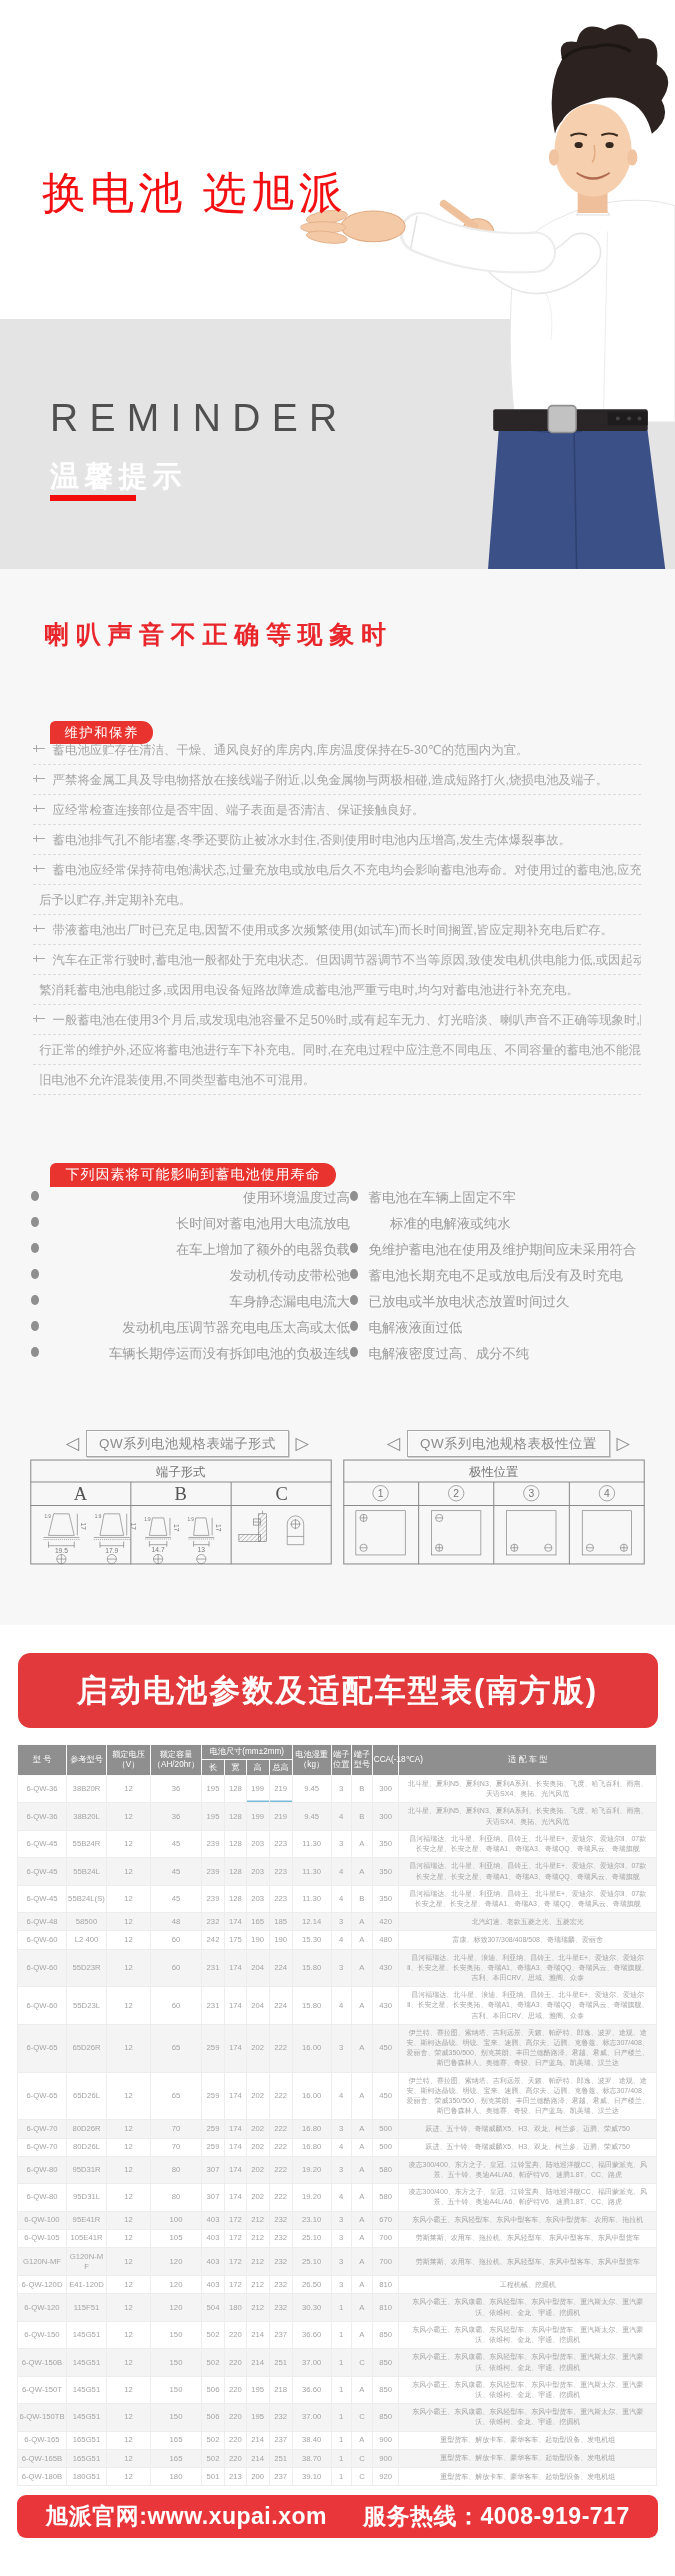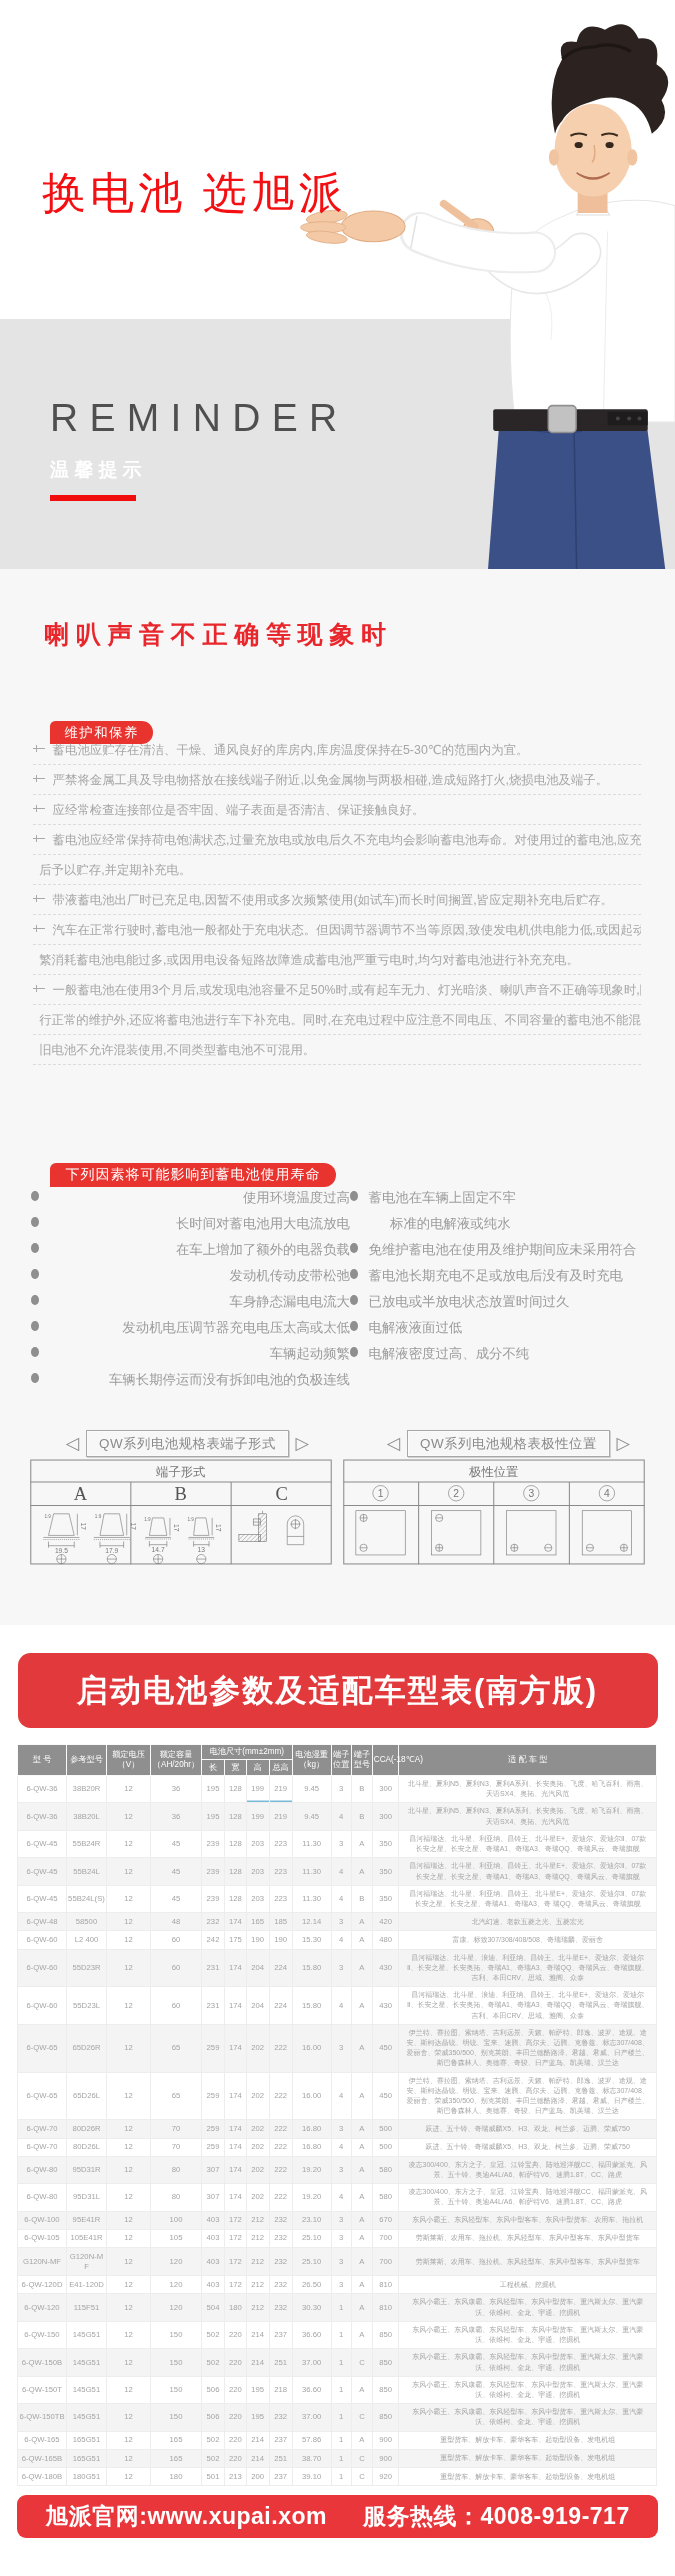--- a/index.html
+++ b/index.html
@@ -6,21 +6,21 @@
   #page{position:relative;width:675px;height:2576px;margin:0 auto;background:#fff;overflow:hidden;}
   .abs{position:absolute;}
 
   
   #hero-title{left:42px;top:164px;font-size:44px;font-weight:normal;color:#f30f12;letter-spacing:4.1px;white-space:nowrap;z-index:3;}
   #man-svg{left:247px;top:10.3px;z-index:2;}
 
   
   #gray-band{left:0;top:319px;width:675px;height:250px;background:#e4e4e4;z-index:1;}
   #reminder-en{left:50px;top:77px;font-size:39px;font-weight:200;color:#4f4f4f;letter-spacing:11.3px;font-family:"Liberation Sans","DejaVu Sans",sans-serif;}
-  #reminder-cn{left:50px;top:138px;font-size:19px;font-weight:bold;color:#ffffff;letter-spacing:5.2px;}
+  #reminder-cn{left:50px;top:138px;font-size:29px;font-weight:bold;color:#ffffff;letter-spacing:5.2px;}
   #reminder-line{left:50px;top:176px;width:86px;height:6.2px;background:#f20d0d;}
 
   
   #light-section{left:0;top:569px;width:675px;height:1056px;background:#f7f7f7;z-index:3;}
   #maint-heading{left:44px;top:49px;font-size:25px;font-weight:bold;color:#e8262b;letter-spacing:6.7px;white-space:nowrap;}
   .red-badge{background:#e8332e;color:#fff;display:flex;align-items:center;border-radius:5.2px 11.3px 11.3px 0;margin-top:40px;}
   #maint-badge{left:50px;top:112px;height:23px;font-size:13.4px;padding:0 14.4px;letter-spacing:1.5px;}
   #factor-badge{left:50px;top:554px;height:24px;font-size:14px;padding:0 15.5px;letter-spacing:1px;border-radius:6.2px 12.4px 12.4px 0;}
 
   #maint-list{left:33px;top:166px;width:608px;}
@@ -131,39 +131,39 @@
 
   <div id="hero-title" class="abs">换电池  选旭派</div>
 
   <div id="light-section" class="abs">
     <div id="maint-heading" class="abs">喇叭声音不正确等现象时</div>
     <div id="maint-badge" class="abs red-badge">维护和保养</div>
     <div id="maint-list" class="abs">
         <div class="m-line"><span class="plus-icon"></span><span class="m-text">蓄电池应贮存在清洁、干燥、通风良好的库房内,库房温度保持在5-30℃的范围内为宜。</span></div>
         <div class="m-line"><span class="plus-icon"></span><span class="m-text">严禁将金属工具及导电物搭放在接线端子附近,以免金属物与两极相碰,造成短路打火,烧损电池及端子。</span></div>
         <div class="m-line"><span class="plus-icon"></span><span class="m-text">应经常检查连接部位是否牢固、端子表面是否清洁、保证接触良好。</span></div>
+        <div class="m-line"><span class="plus-icon"></span><span class="m-text">蓄电池排气孔不能堵塞,冬季还要防止被冰水封住,否则使用时电池内压增高,发生壳体爆裂事故。</span></div>
         <div class="m-line"><span class="plus-icon"></span><span class="m-text">蓄电池应经常保持荷电饱满状态,过量充放电或放电后久不充电均会影响蓄电池寿命。对使用过的蓄电池,应充足电</span></div>
         <div class="m-line no-bullet"><span class="m-text">后予以贮存,并定期补充电。</span></div>
         <div class="m-line"><span class="plus-icon"></span><span class="m-text">带液蓄电池出厂时已充足电,因暂不使用或多次频繁使用(如试车)而长时间搁置,皆应定期补充电后贮存。</span></div>
         <div class="m-line"><span class="plus-icon"></span><span class="m-text">汽车在正常行驶时,蓄电池一般都处于充电状态。但因调节器调节不当等原因,致使发电机供电能力低,或因起动频</span></div>
         <div class="m-line no-bullet"><span class="m-text">繁消耗蓄电池电能过多,或因用电设备短路故障造成蓄电池严重亏电时,均匀对蓄电池进行补充充电。</span></div>
         <div class="m-line"><span class="plus-icon"></span><span class="m-text">一般蓄电池在使用3个月后,或发现电池容量不足50%时,或有起车无力、灯光暗淡、喇叭声音不正确等现象时,除进</span></div>
         <div class="m-line no-bullet"><span class="m-text">行正常的维护外,还应将蓄电池进行车下补充电。同时,在充电过程中应注意不同电压、不同容量的蓄电池不能混充。新</span></div>
         <div class="m-line no-bullet"><span class="m-text">旧电池不允许混装使用,不同类型蓄电池不可混用。</span></div>
       </div>
 
     <div id="factor-badge" class="abs red-badge">下列因素将可能影响到蓄电池使用寿命</div>
     <div id="factor-col-left" class="abs factor-col">
         <div class="f-item"><span class="dot"></span><span>使用环境温度过高</span></div>
         <div class="f-item"><span class="dot"></span><span>长时间对蓄电池用大电流放电</span></div>
         <div class="f-item"><span class="dot"></span><span>在车上增加了额外的电器负载</span></div>
         <div class="f-item"><span class="dot"></span><span>发动机传动皮带松弛</span></div>
         <div class="f-item"><span class="dot"></span><span>车身静态漏电电流大</span></div>
         <div class="f-item"><span class="dot"></span><span>发动机电压调节器充电电压太高或太低</span></div>
-        <div class="f-item"><span class="dot"></span><span>车辆起动频繁</span></div>
         <div class="f-item"><span class="dot"></span><span>车辆长期停运而没有拆卸电池的负极连线</span></div>
       </div>
     <div id="factor-col-right" class="abs factor-col">
         <div class="f-item"><span class="dot"></span><span>蓄电池在车辆上固定不牢</span></div>
         <div class="f-item cont"><span>标准的电解液或纯水</span></div>
         <div class="f-item"><span class="dot"></span><span>免维护蓄电池在使用及维护期间应未采用符合</span></div>
         <div class="f-item"><span class="dot"></span><span>蓄电池长期充电不足或放电后没有及时充电</span></div>
         <div class="f-item"><span class="dot"></span><span>已放电或半放电状态放置时间过久</span></div>
         <div class="f-item"><span class="dot"></span><span>电解液液面过低</span></div>
         <div class="f-item"><span class="dot"></span><span>电解液密度过高、成分不纯</span></div>
@@ -752,21 +752,21 @@
           </tr>
           <tr>
             <td>6-QW-165</td>
             <td>165G51</td>
             <td>12</td>
             <td>165</td>
             <td>502</td>
             <td>220</td>
             <td>214</td>
             <td>237</td>
-            <td>57.86</td>
+            <td>38.40</td>
             <td>1</td>
             <td>A</td>
             <td>900</td>
             <td class="car">重型货车、解放卡车、豪华客车、起动型设备、发电机组</td>
           </tr>
           <tr>
             <td>6-QW-165B</td>
             <td>165G51</td>
             <td>12</td>
             <td>165</td>

